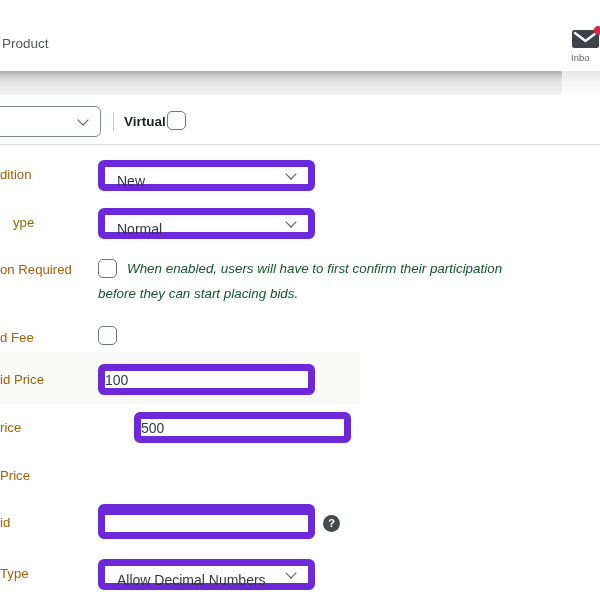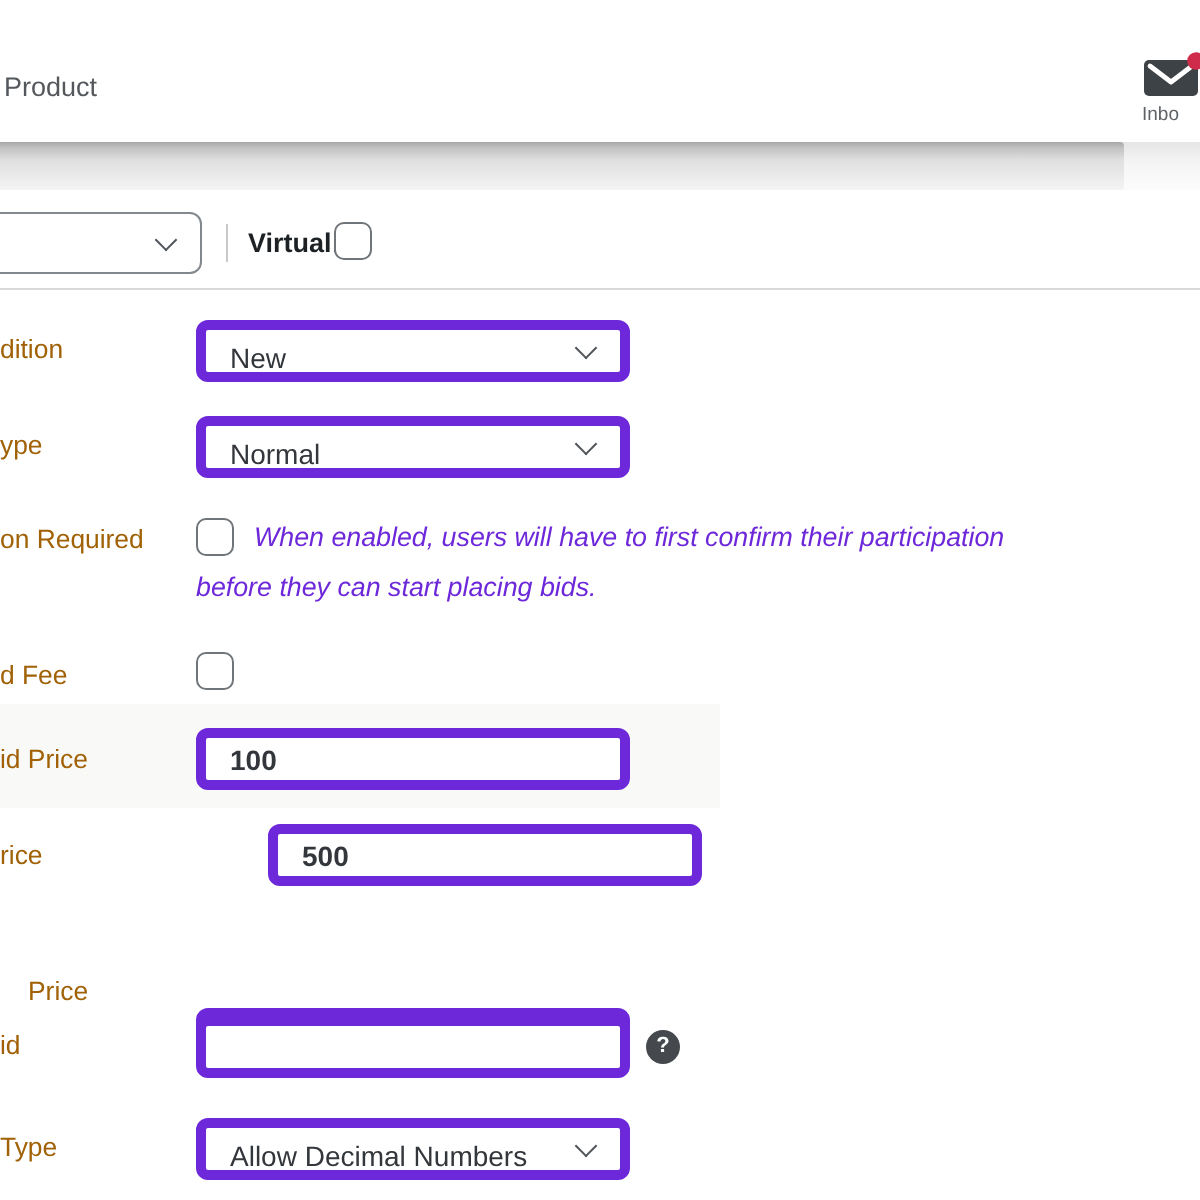--- a/index.html
+++ b/index.html
@@ -29,30 +29,30 @@
   .vsep { position:absolute; left:113px; top:112px; width:1px; height:19px; background:#c9c9c9; }
   .virtual-label { position:absolute; left:124px; top:114px; font-size:13.5px; font-weight:bold; color:#1d2124; }
   .checkbox { width:19px; height:19px; background:#fff; border:1.6px solid #70757a; border-radius:5px; }
   .virtual-checkbox { position:absolute; left:167px; top:111px; }
 
   .divider { position:absolute; left:0; top:144px; width:600px; height:1px; background:#d9d9d9; }
 
   
   .field-label { position:absolute; left:0; font-size:13.2px; color:#a16207; white-space:nowrap; }
   .control { position:absolute; left:98px; width:217px; height:31px; background:#fff;
-    border:5px solid #6d28d9; border-radius:6px; font-size:14px; color:#33373b; }
+    border:7px solid #6d28d9; border-radius:6px; font-size:14px; color:#33373b; }
   .selectbox { line-height:29px; padding-left:12px; }
   .chev { position:absolute; right:13px; top:50%; width:8px; height:8px; margin-top:-6px;
     border-right:1.7px solid #50555a; border-bottom:1.7px solid #50555a; transform:rotate(45deg); }
-  input.control { padding:0 12px; outline:none; font-family:"Liberation Sans", sans-serif;font-weight:bold; }
+  input.control { padding:0 0; outline:none; font-family:"Liberation Sans", sans-serif; }
 
   .row-tint { position:absolute; left:0; top:352px; width:360px; height:52px; background:#f9f9f8; }
 
   .participation-text { position:absolute; left:98px; top:256px; width:428px;
-    font-size:13.4px; font-style:italic; color:#6d28d9; line-height:25px; }
+    font-size:13.4px; font-style:italic; color:#14532d; line-height:25px; }
   .participation-text .checkbox { float:left; margin:3px 10px 2px 0; }
 
   .help-icon { position:absolute; left:323px; top:515px; width:17px; height:17px;
     border-radius:50%; background:#45494d; color:#fff; font-size:11px; font-weight:bold;
     text-align:center; line-height:17px; }
 </style>
 </head>
 <body>
 
 <div id="screen">
@@ -82,42 +82,42 @@
   <div class="divider"></div>
 
   <div class="row-tint"></div>
 
   <div class="field-label" style="top:167px;">dition</div>
   <div class="control selectbox" style="top:160px;">
     <span>New</span>
     <span class="chev"></span>
   </div>
 
-  <div class="field-label" style="top:215px;">ype</div>
+  <div class="field-label" style="top:215px;padding-left:13px;">ype</div>
   <div class="control selectbox" style="top:208px;">
     <span>Normal</span>
     <span class="chev"></span>
   </div>
 
   <div class="field-label" style="top:262px;">on Required</div>
   <div class="participation-text">
     <span class="checkbox"></span>
     <span>When enabled, users will have to first confirm their participation before they can start placing bids.</span>
   </div>
 
   <div class="field-label" style="top:330px;">d Fee</div>
   <div class="checkbox" style="position:absolute; left:98px; top:326px;"></div>
 
   <div class="field-label" style="top:372px;">id Price</div>
   <input class="control" style="top: 364px;" value="100">
 
   <div class="field-label" style="top:420px;">rice</div>
   <input class="control" style="top: 412px; margin-left: 36px;" value="500">
 
-  <div class="field-label" style="top:488px;padding-left:14px;">Price</div>
+  <div class="field-label" style="top:468px;">Price</div>
   <input class="control" style="top: 456px; margin-top: 48px;" value="5000">
 
   <div class="field-label" style="top:515px;">id</div>
   <input class="control" style="top: 508px;" value="">
   <div class="help-icon">?</div>
 
   <div class="field-label" style="top:566px;">Type</div>
   <div class="control selectbox" style="top:559px;">
     <span>Allow Decimal Numbers</span>
     <span class="chev"></span>

